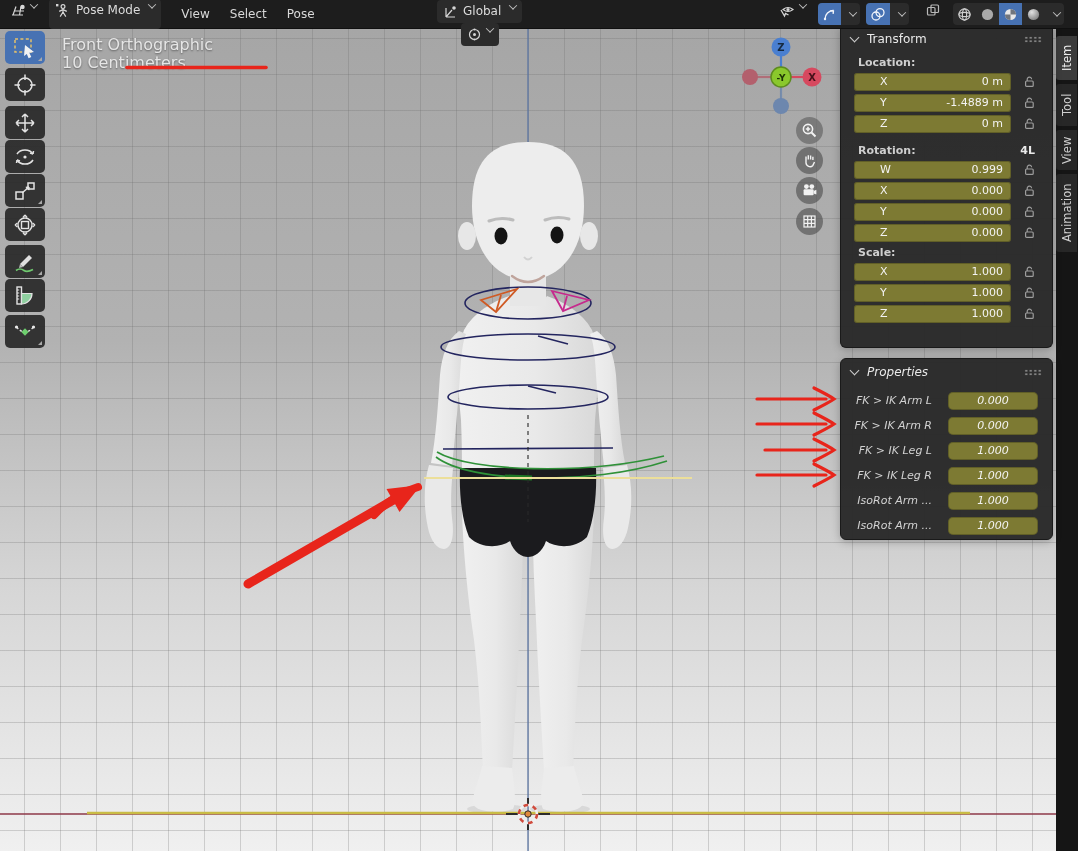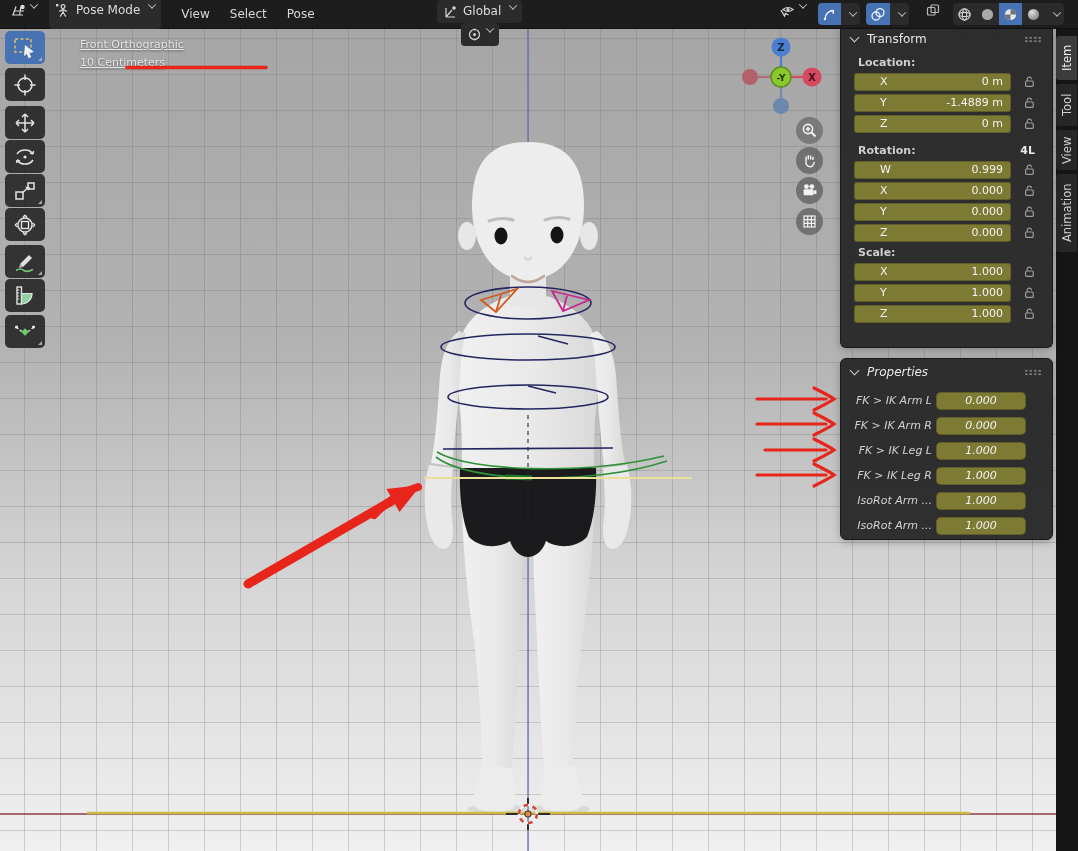--- a/index.html
+++ b/index.html
@@ -24,22 +24,22 @@
   .seg .cell.active{background:#4772b3;}
   .gap6{width:6px;}.gap10{width:10px;}
   
   .viewport{position:absolute;left:0;top:28px;width:1078px;height:823px;
     background-image:
       repeating-linear-gradient(to right, rgba(105,105,105,.26) 0 1px, transparent 1px 36px),
       repeating-linear-gradient(to bottom, rgba(105,105,105,.26) 0 1px, transparent 1px 36px),
       linear-gradient(to bottom,#a6a6a6 0%,#b2b2b2 38%,#d6d6d6 68%,#f0f0f0 100%);
     background-position:24px 10px,24px 10px,0 0;}
   .scene{position:absolute;left:0;top:0;width:1078px;height:851px;z-index:5;pointer-events:none;}
-  .overlay-text{position:absolute;left:80px;top:36px;z-index:10;font-size:11px;line-height:18px;
-    color:#e6e6e6;text-shadow:0 1px 2px rgba(0,0,0,.45);text-decoration:underline;}
+  .overlay-text{position:absolute;left:62px;top:36px;z-index:10;font-size:16px;line-height:18px;
+    color:#e6e6e6;text-shadow:0 1px 2px rgba(0,0,0,.45);}
   .overlay-text .armature{color:#b3ab35;}
   
   .tool{position:absolute;left:5px;width:40px;height:33px;background:rgba(40,40,40,.92);
         border-radius:5px;display:flex;align-items:center;justify-content:center;z-index:10;}
   .tool.active{background:#4772b3;}
   .tool .notch{position:absolute;right:3px;bottom:3px;width:0;height:0;
         border-left:4px solid transparent;border-bottom:4px solid #a9a9a9;}
   
   .gizmo{position:absolute;left:740px;top:36px;z-index:10;}
   .navbtn{position:absolute;left:796px;width:27px;height:27px;border-radius:50%;
@@ -67,21 +67,21 @@
         color:#f3f3f3;font-size:11px;padding:0 8px;box-shadow:inset 0 0 0 1px rgba(0,0,0,.22);}
   .field .axis{margin-left:18px;}
   .field .val{margin-left:auto;}
   .lockslot{width:20px;margin-left:8px;display:flex;justify-content:center;}
   .dropdown{height:19px;background:#262626;border:1px solid #181818;border-radius:3px;display:flex;
         align-items:center;color:#dcdcdc;font-size:11px;padding:0 8px;margin:4px 0 5px;}
   .dropdown .chev{margin-left:auto;}
   .sp6{height:6px;}
   .props .pbody{padding-top:6px;}
   .prow{display:flex;align-items:center;height:19px;margin-bottom:6px;}
-  .prow .plabel{width:78px;text-align:right;color:#d2d2d2;font-size:11px;padding-right:4px;white-space:nowrap;}
+  .prow .plabel{width:78px;text-align:right;color:#d2d2d2;font-size:11px;padding-right:16px;white-space:nowrap;}
   .prow .pfield{width:90px;height:18px;line-height:18px;text-align:center;background:#7d7a33;
         border-radius:5px;color:#f3f3f3;font-size:11px;box-shadow:inset 0 0 0 1px rgba(0,0,0,.22);}
   
   .annot{position:absolute;left:0;top:0;width:1078px;height:851px;z-index:60;pointer-events:none;}
   svg{display:block;}
 </style>
 </head>
 <body>
 
 <div class="viewport"></div>

